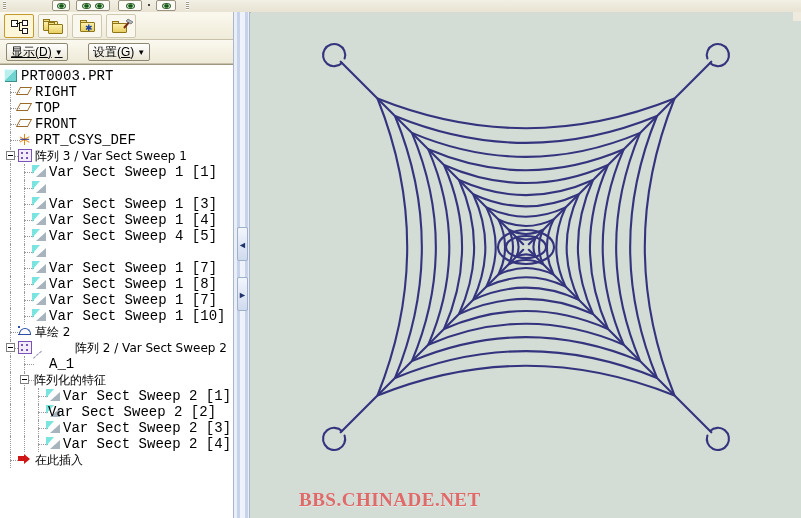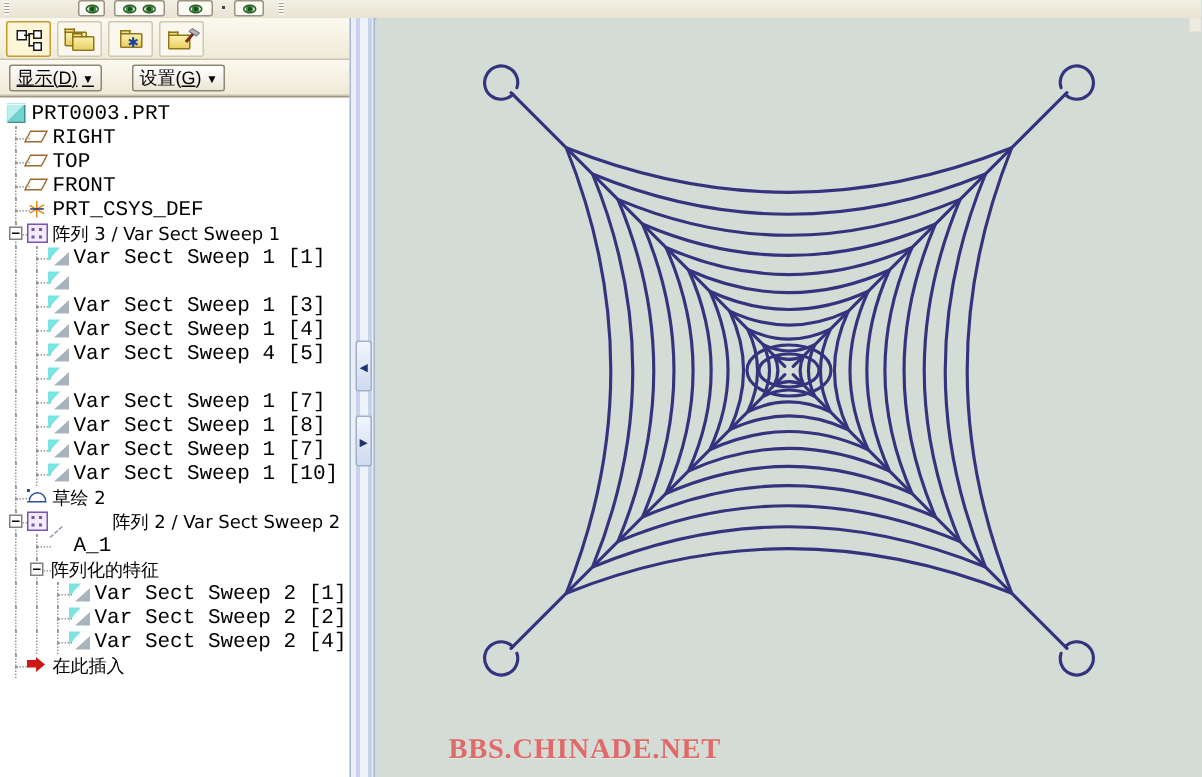--- a/index.html
+++ b/index.html
@@ -513,21 +513,34 @@
             <span class="gline" style="left:10px;top:0;height:16px;"></span>
             <span class="gline" style="left:24px;top:0;height:16px;"></span>
             <span class="gline" style="left:38px;top:0;height:16px;"></span>
             <span class="ghorz" style="left:38px;top:8px;width:10px;"></span>
             <span style="position:absolute;left:46px;top:0;width:16px;height:15px;">
               <span class="ic ic-sweep">
                 <span class="p1"></span>
                 <span class="p2"></span>
               </span>
             </span>
-            <span class="lbl" style="left:63px;">Var Sect Sweep 2 [2]</span>
+            <span class="lbl" style="left:48px;">Var Sect Sweep 2 [2]</span>
+          </div>
+          <div class="row">
+            <span class="gline" style="left:10px;top:0;height:16px;"></span>
+            <span class="gline" style="left:24px;top:0;height:16px;"></span>
+            <span class="gline" style="left:38px;top:0;height:16px;"></span>
+            <span class="ghorz" style="left:38px;top:8px;width:10px;"></span>
+            <span style="position:absolute;left:46px;top:0;width:16px;height:15px;">
+              <span class="ic ic-sweep">
+                <span class="p1"></span>
+                <span class="p2"></span>
+              </span>
+            </span>
+            <span class="lbl" style="left:63px;">Var Sect Sweep 2 [3]</span>
           </div>
           <div class="row">
             <span class="gline" style="left:10px;top:0;height:16px;"></span>
             <span class="gline" style="left:24px;top:0;height:16px;"></span>
             <span class="gline" style="left:38px;top:0;height:16px;"></span>
             <span class="ghorz" style="left:38px;top:8px;width:10px;"></span>
             <span style="position:absolute;left:46px;top:0;width:16px;height:15px;">
               <span class="ic ic-sweep">
                 <span class="p1"></span>
                 <span class="p2"></span>

